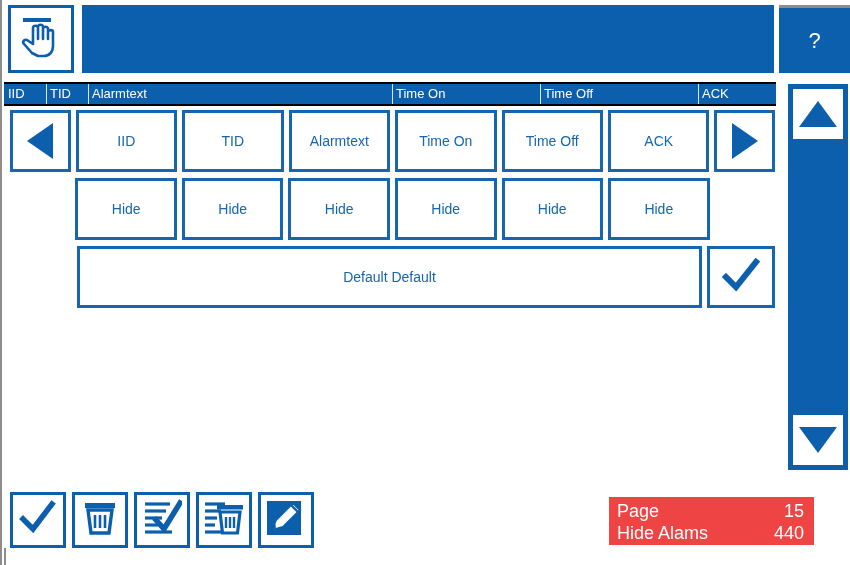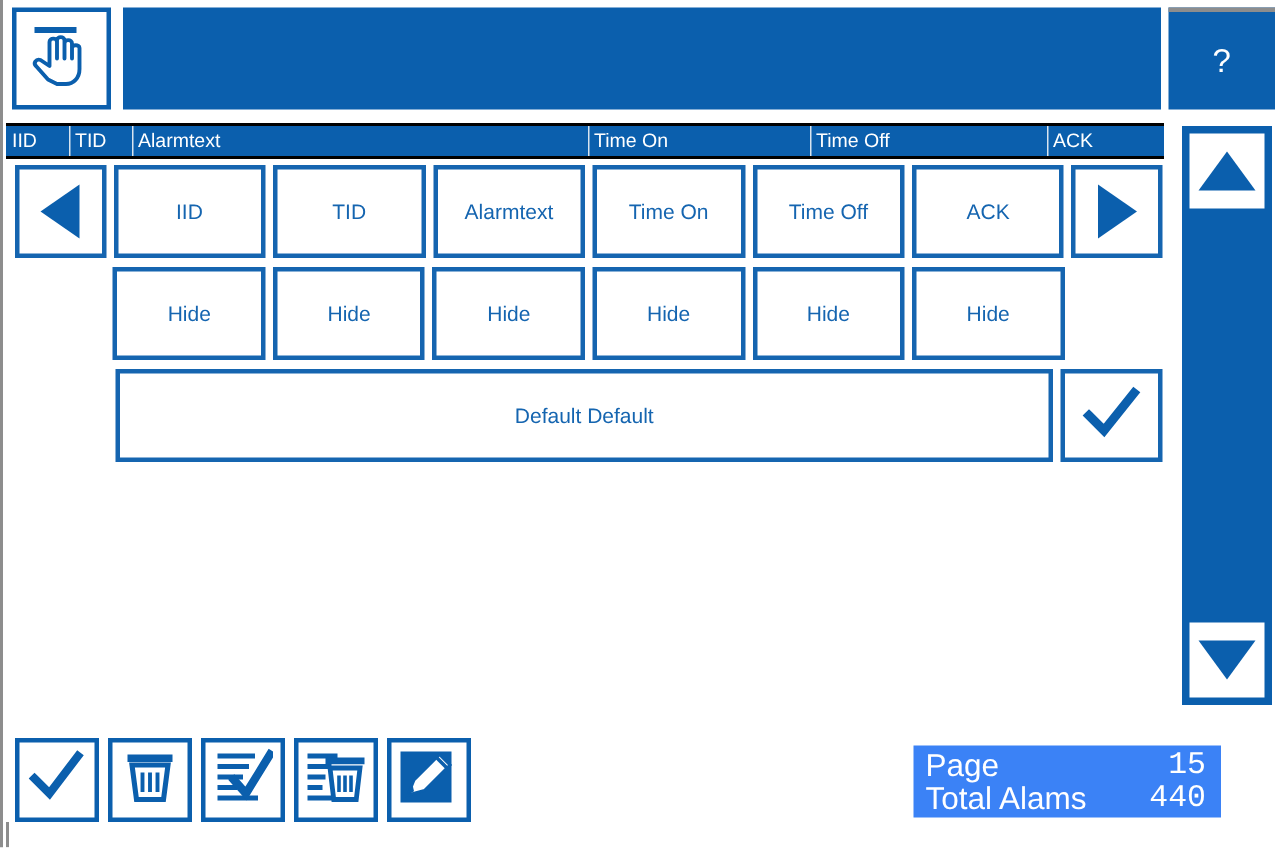--- a/index.html
+++ b/index.html
@@ -183,32 +183,32 @@
     align-items: center;
     justify-content: center;
   }
   .tb-btn.filled { background: #ffffff; }
 
   
   #status {
     position: absolute;
     left: 607px; top: 497px;
     width: 205px; height: 48px;
-    background: #3b82f6;
+    background: #ef4444;
     color: #ffffff;
     box-sizing: border-box;
     padding: 3px 10px 0 8px;
-    font-size: 21px;
+    font-size: 18px;
   }
   #status .line {
     display: flex;
     justify-content: space-between;
     line-height: 22px;
   }
-  #status .val { min-width: 34px; text-align: right; font-family: Liberation Mono, monospace; }
+  #status .val { min-width: 34px; text-align: right; }
 
   
   #stub {
     position: absolute;
     left: 2px; top: 548px;
     width: 2px; height: 17px;
     background: #8d8d8d;
   }
 </style>
 </head>
@@ -360,19 +360,19 @@
       </span>
     </div>
   </div>
 
   <div id="status">
     <div class="line">
       <span>Page</span>
       <span class="val">15</span>
     </div>
     <div class="line">
-      <span>Total Alams</span>
+      <span>Hide Alams</span>
       <span class="val">440</span>
     </div>
   </div>
 
   <div id="stub"></div>
 </div>
 
 </body></html>

